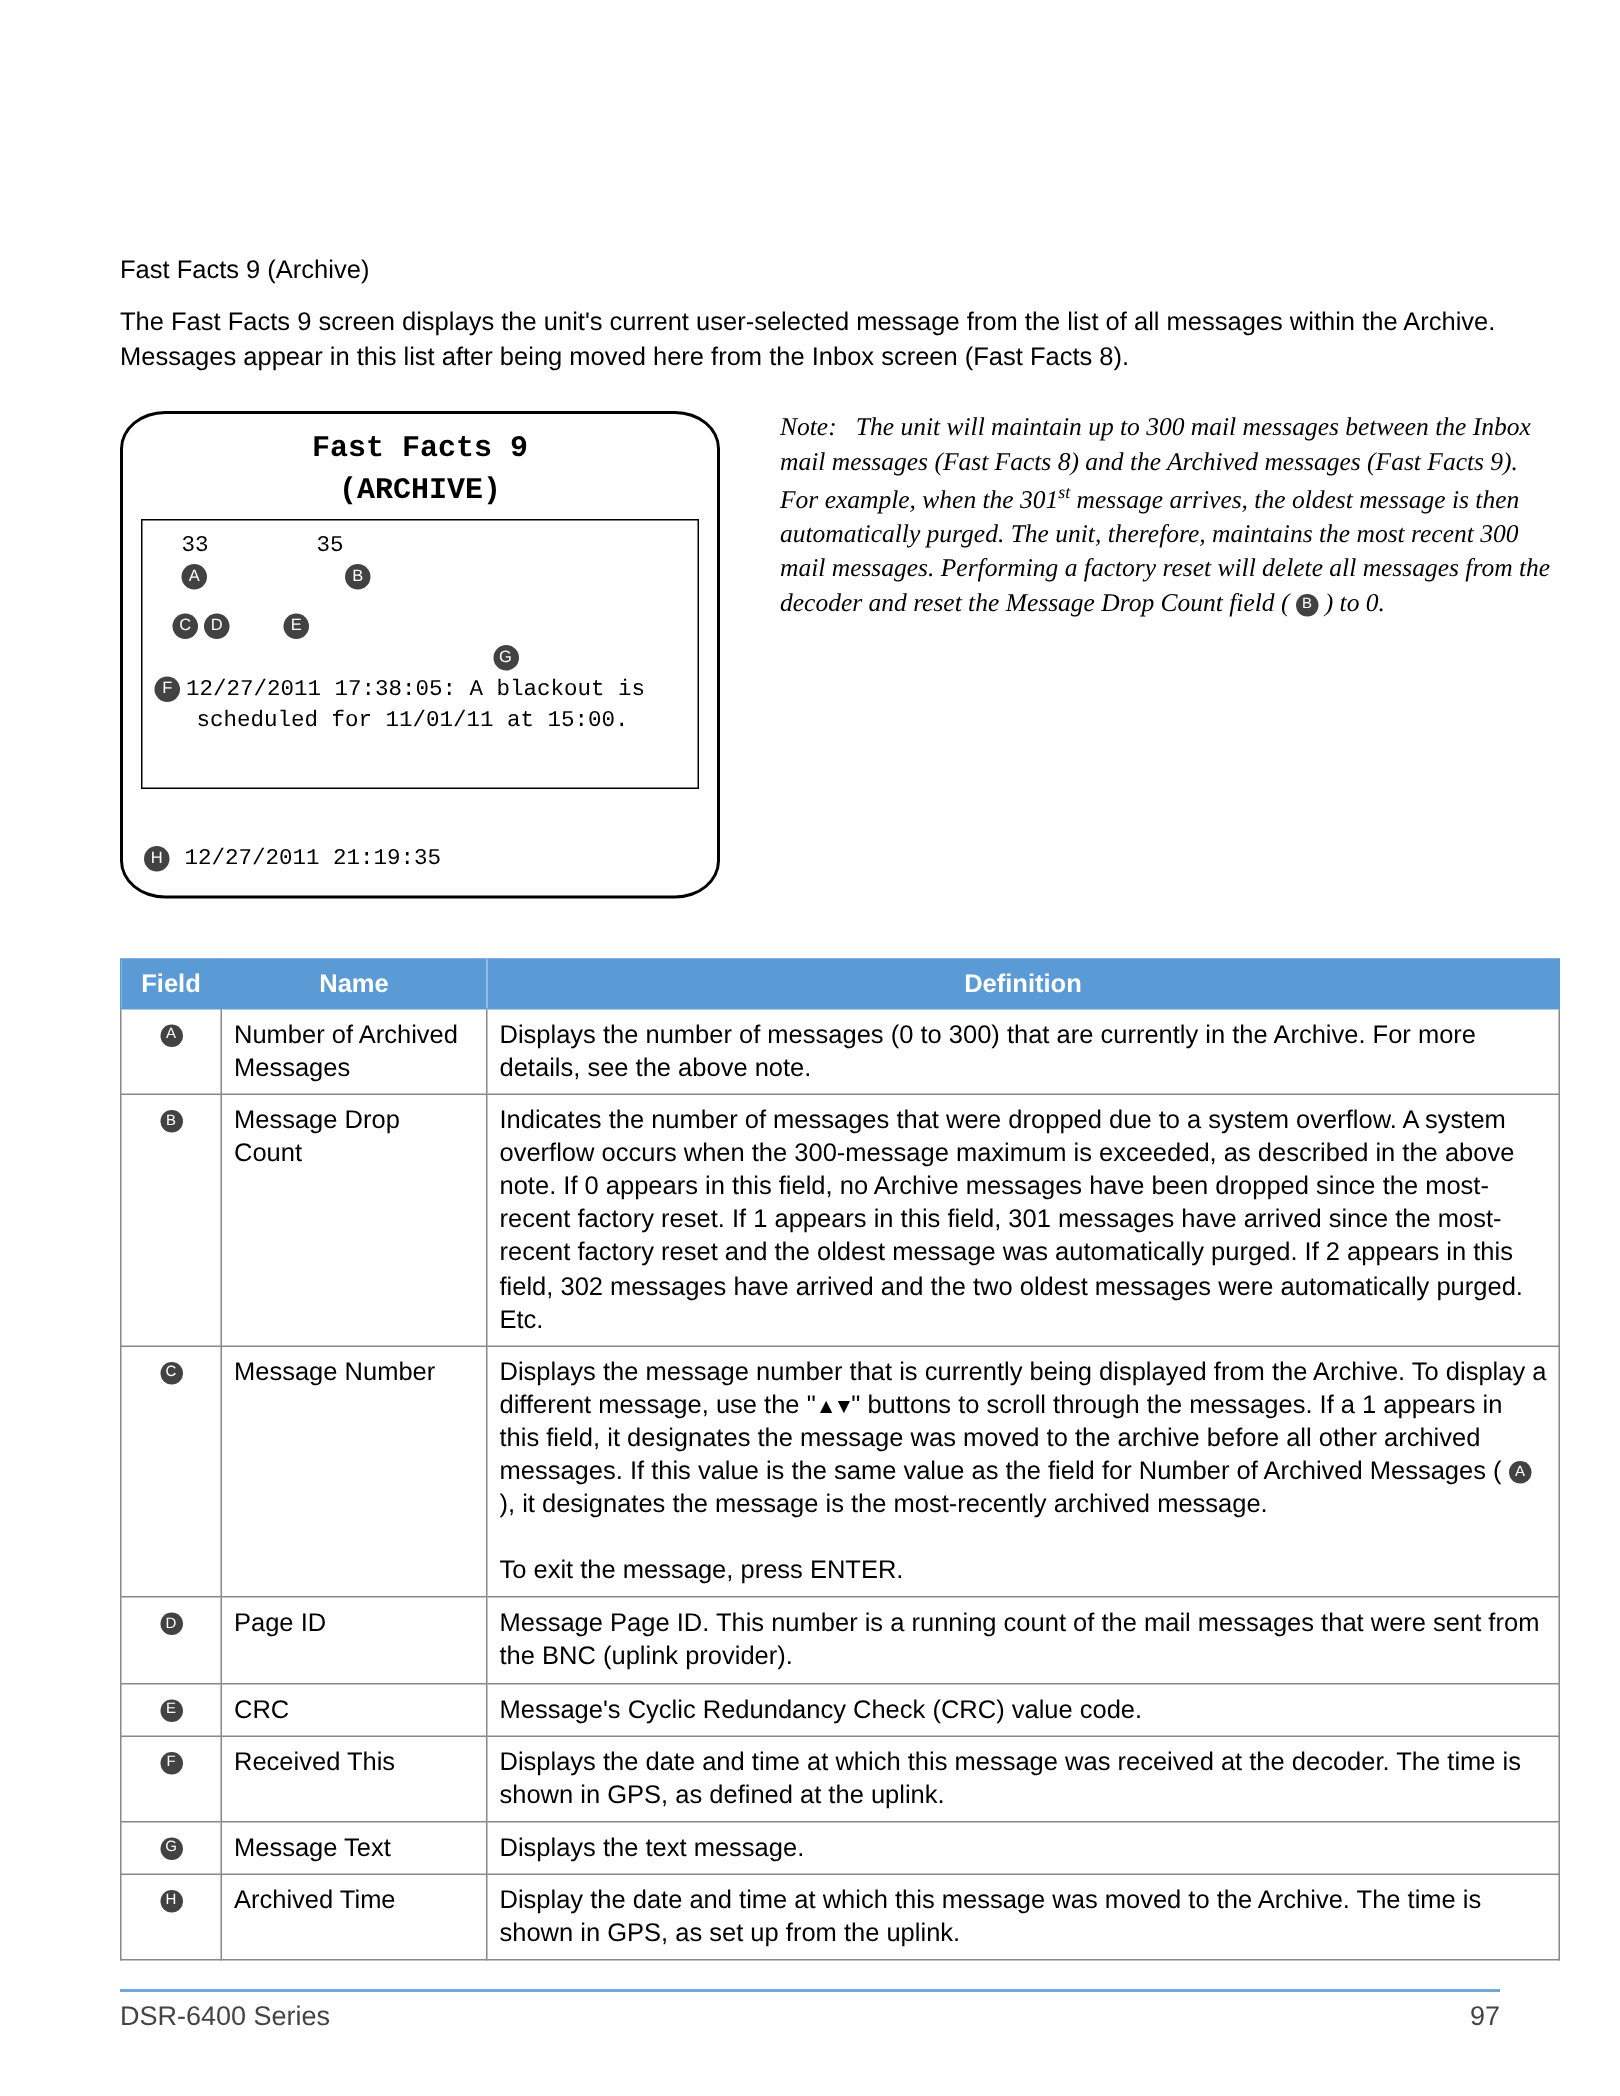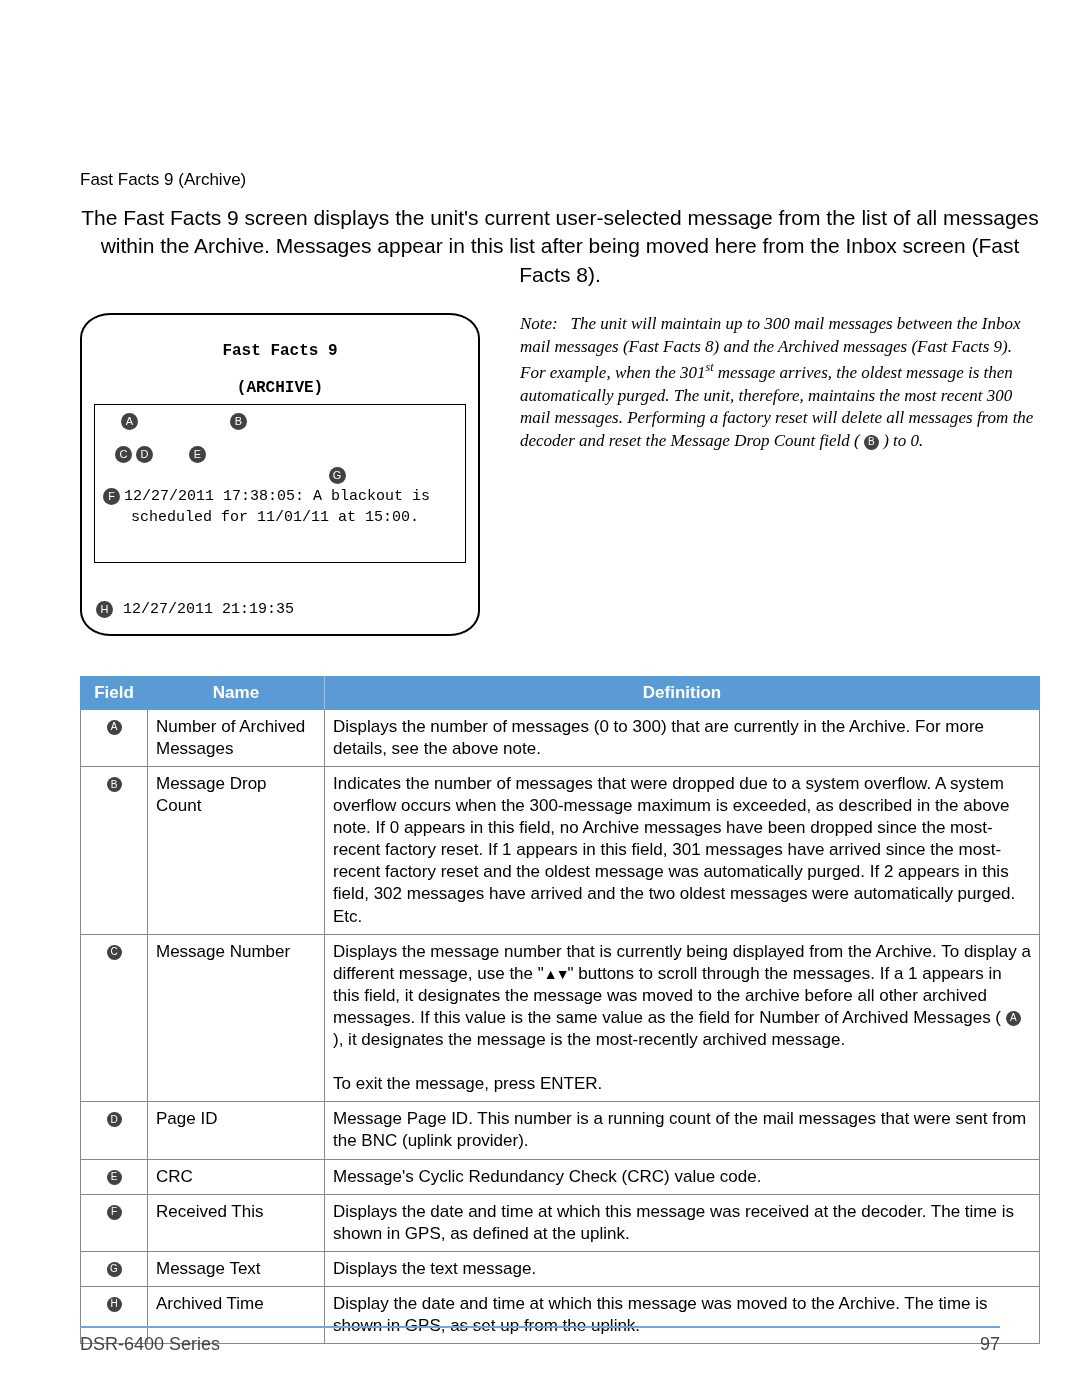--- a/index.html
+++ b/index.html
@@ -14,24 +14,23 @@
     min-height: 1397px;
     padding: 170px 40px 40px 80px;
     box-sizing: border-box;
     position: relative;
   }
   .section-heading {
     font-size: 17px;
     margin: 0 0 14px 0;
   }
   .body-text {
-    font-size: 21px;
+    font-size: 17px;
     line-height: 1.35;
     margin: 0 0 24px 0;
-    text-align: center;
   }
   .two-col {
     display: flex;
     gap: 40px;
     align-items: flex-start;
     margin-bottom: 40px;
   }
   
   .screen {
     width: 400px;
@@ -41,22 +40,21 @@
     box-sizing: border-box;
     position: relative;
     background: #fff;
     font-family: "Courier New", Courier, monospace;
     font-size: 15px;
     line-height: 1.4;
   }
   .screen-title {
     text-align: center;
     font-weight: bold;
-    font-size: 16px;
-    margin-top: 15px;
+    font-size: 20px;
   }
   .inner-rect {
     border: 1px solid #000;
     margin-top: 4px;
     padding: 6px 8px 34px 8px;
   }
   .row { white-space: pre; }
   .bullet-row {
     display: flex;
     gap: 4px;
@@ -166,20 +164,21 @@
   <div class="section-heading">Fast Facts 9 (Archive)</div>
 
   <p class="body-text">The Fast Facts 9 screen displays the unit's current user-selected message from the list of all messages within the Archive. Messages appear in this list after being moved here from the Inbox screen (Fast Facts 8).</p>
 
   <div class="two-col">
 
     <div class="screen">
       <div class="screen-title">Fast Facts 9</div>
       <div class="screen-title">(ARCHIVE)</div>
       <div class="inner-rect">
+        <div class="row">  <span>33</span>        <span>35</span></div>
         <div class="bullet-row">
           <span style="display:inline-block;width:14px"></span>
           <span class="bullet">A</span>
           <span style="display:inline-block;width:84px"></span>
           <span class="bullet">B</span>
         </div>
         <div style="height:14px"></div>
         <div class="bullet-row">
           <span style="display:inline-block;width:8px"></span>
           <span class="bullet">C</span>

